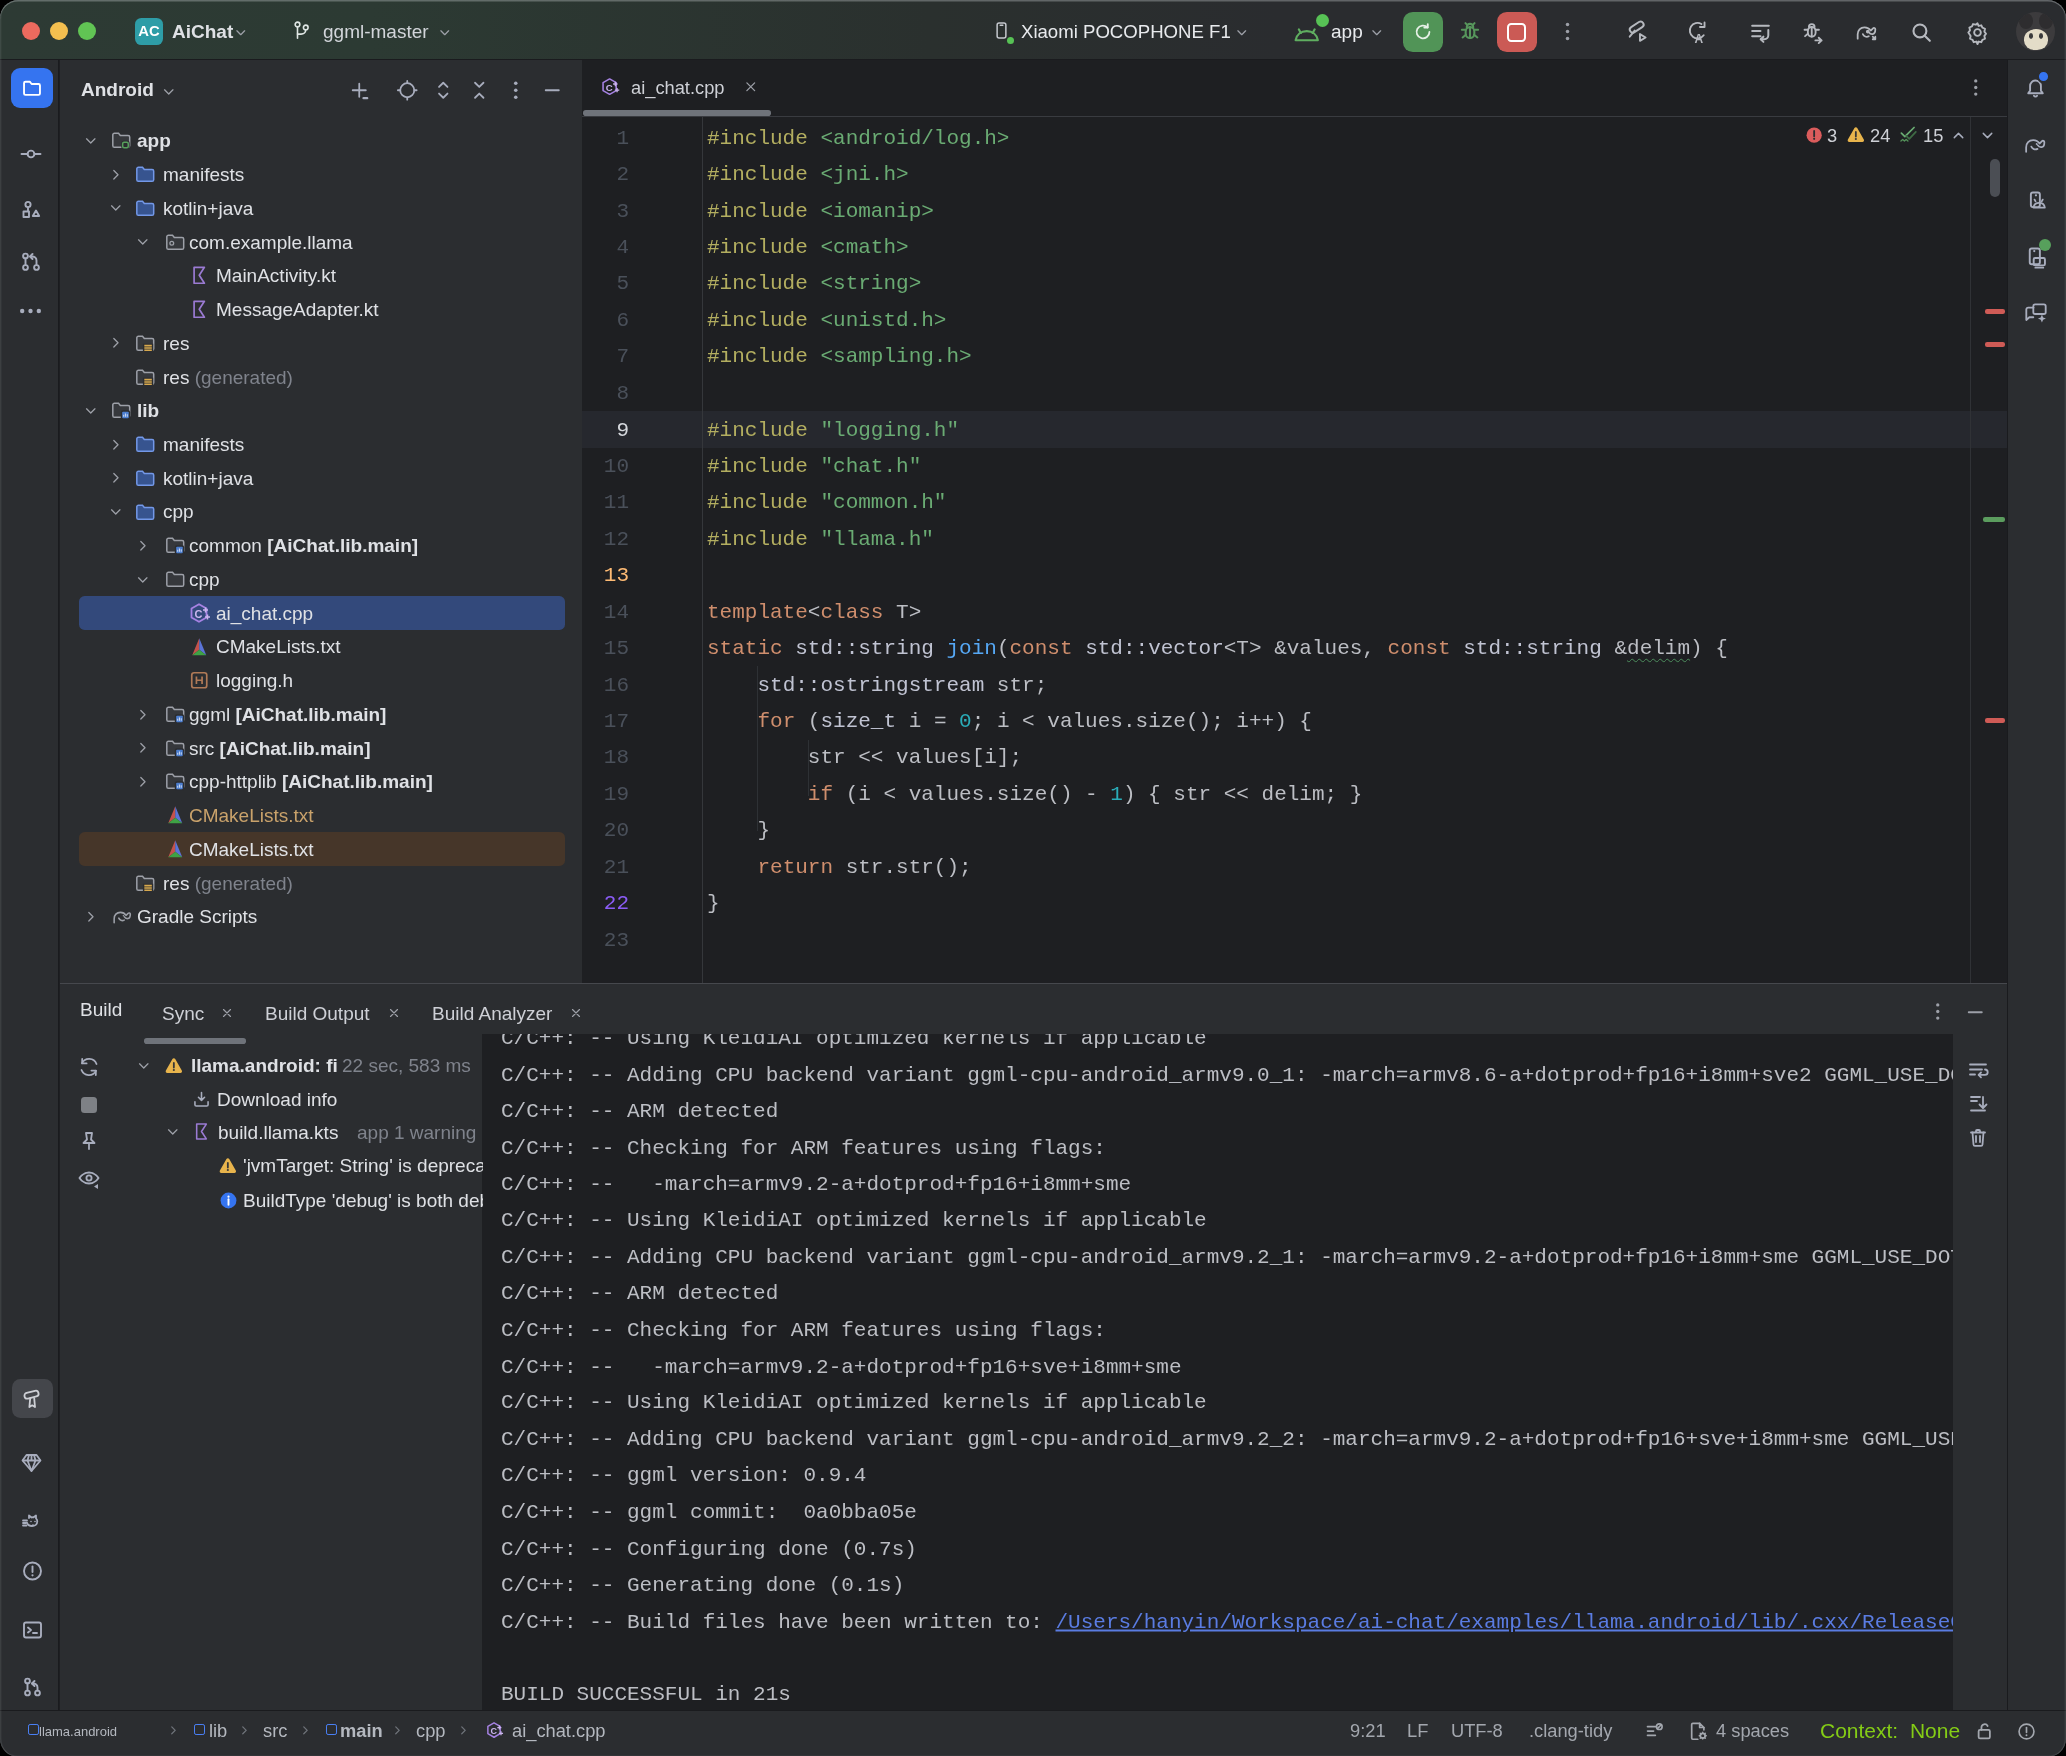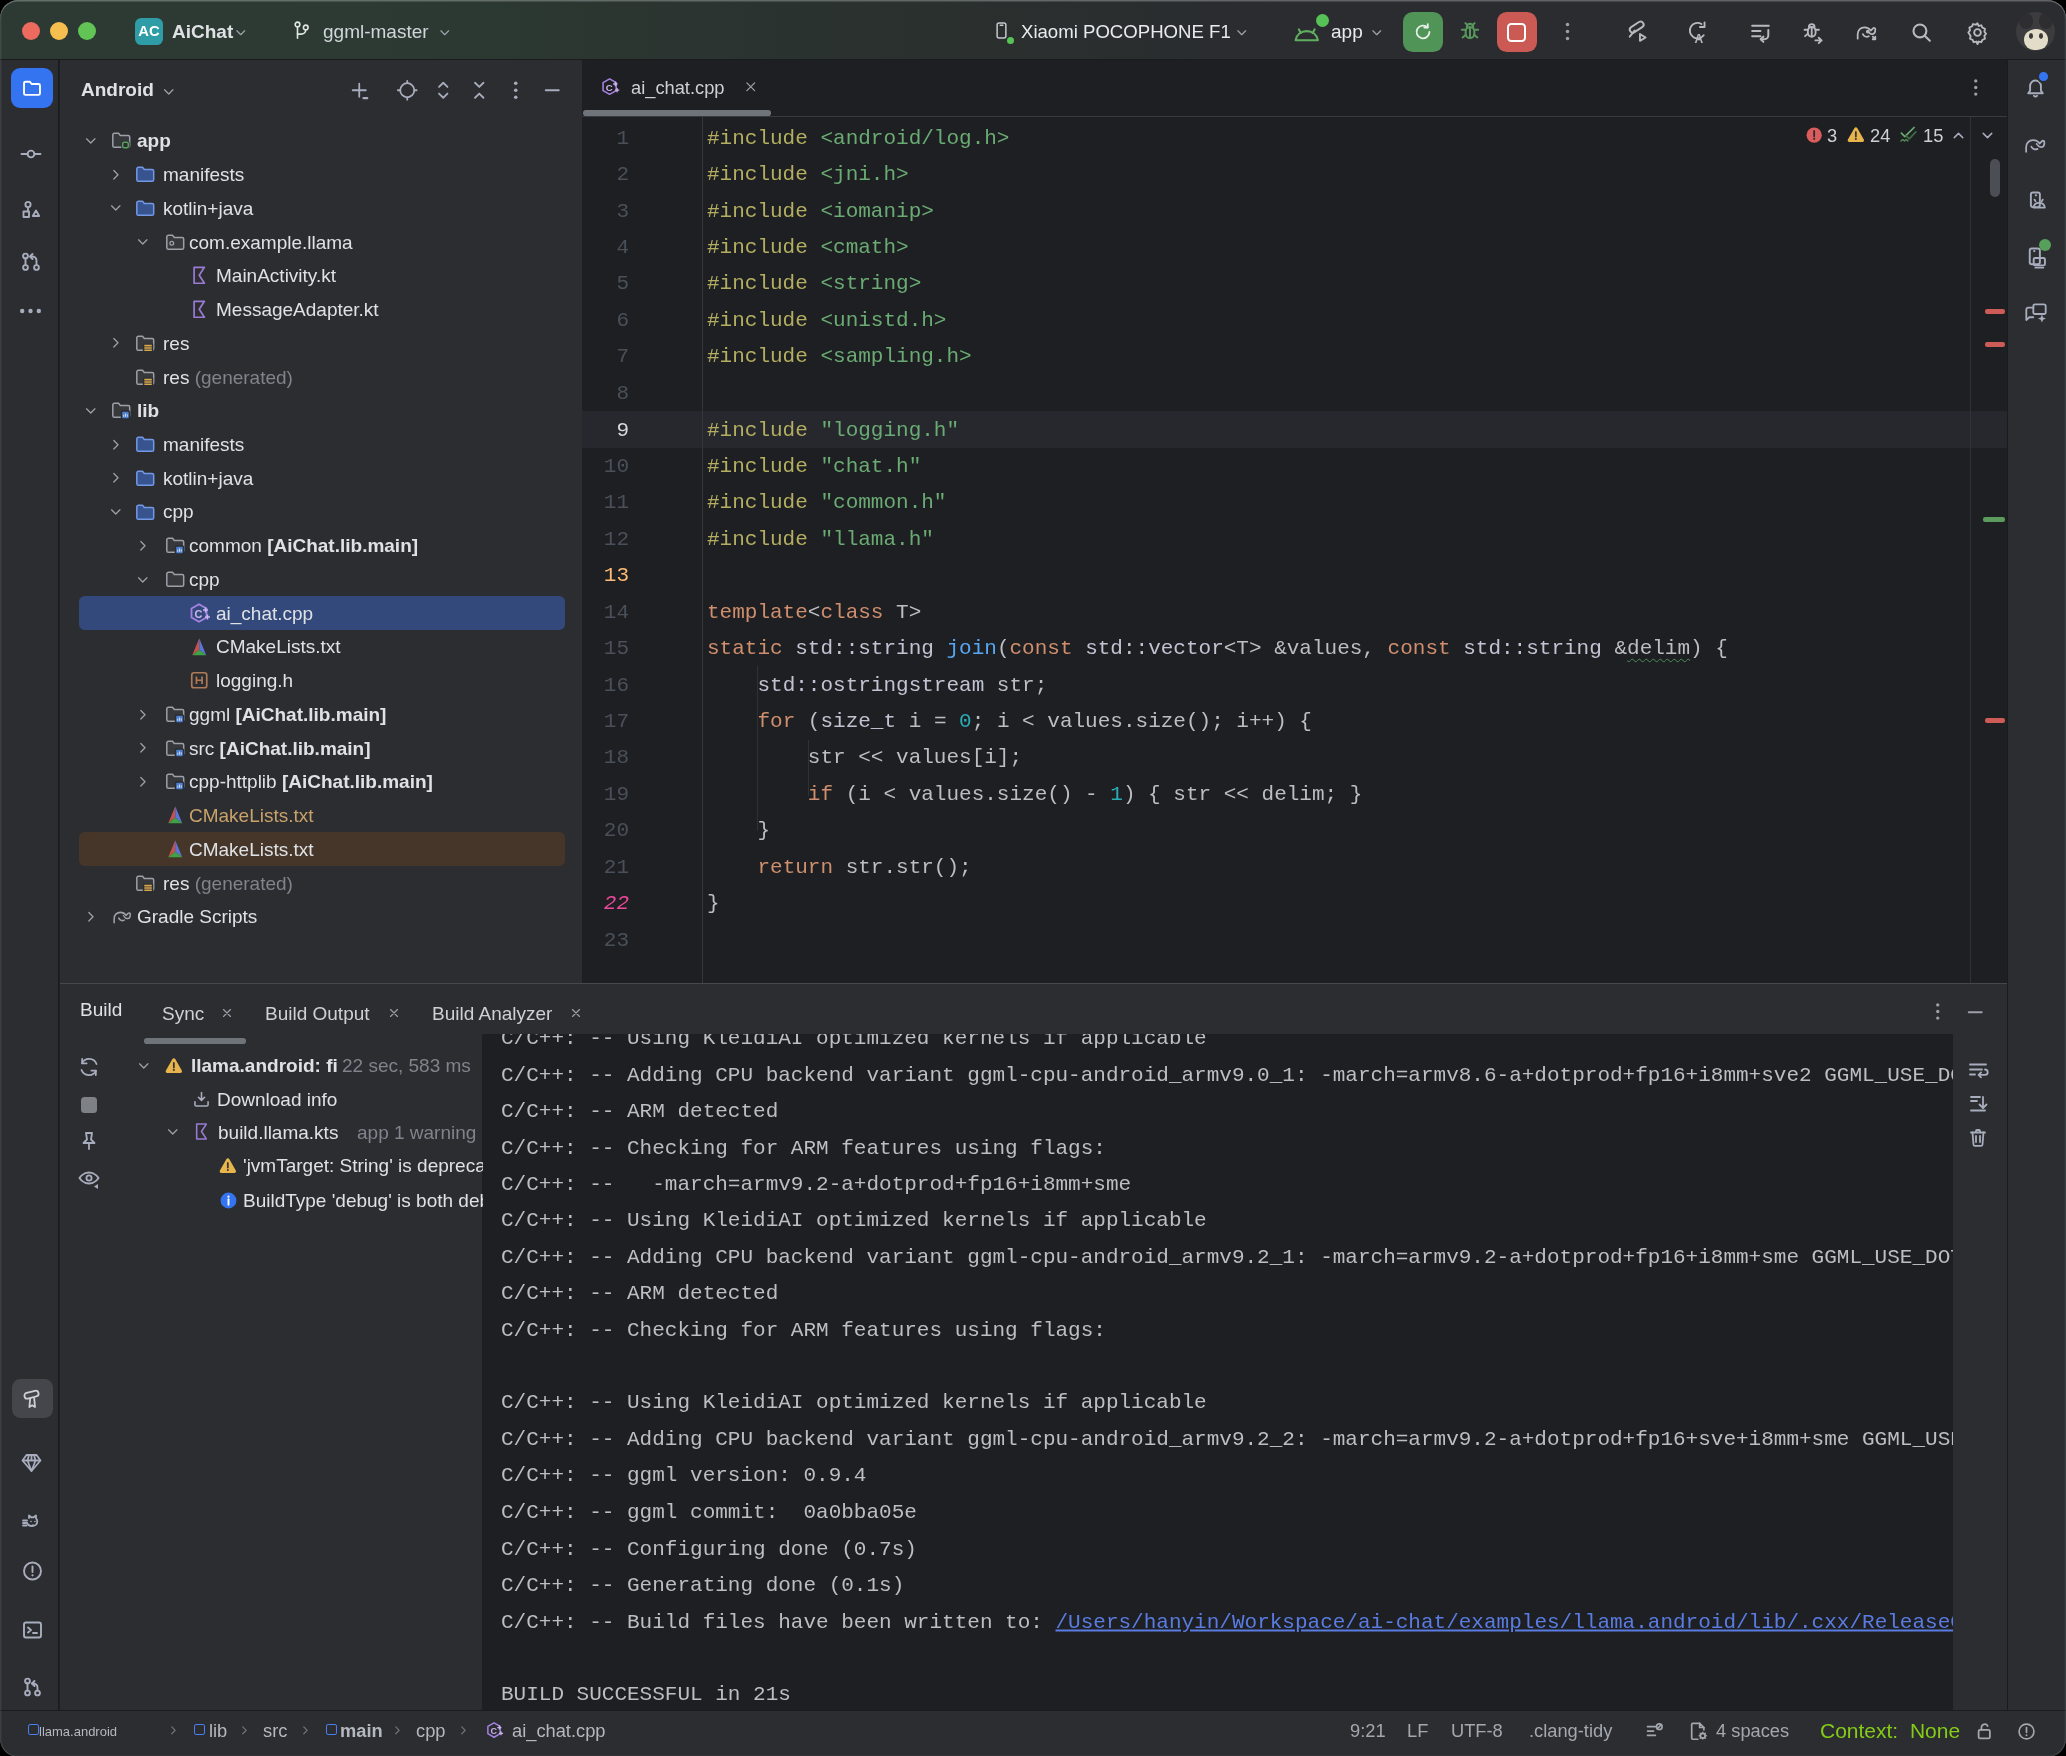--- a/index.html
+++ b/index.html
@@ -431,21 +431,21 @@
   <span class="m" style="right:1437px;top:539px;color:#4a505a;position:absolute;">12</span>
   <span class="m" style="right:1437px;top:575px;color:#fdba74;position:absolute;">13</span>
   <span class="m" style="right:1437px;top:612px;color:#4a505a;position:absolute;">14</span>
   <span class="m" style="right:1437px;top:648px;color:#4a505a;position:absolute;">15</span>
   <span class="m" style="right:1437px;top:685px;color:#4a505a;position:absolute;">16</span>
   <span class="m" style="right:1437px;top:721px;color:#4a505a;position:absolute;">17</span>
   <span class="m" style="right:1437px;top:757px;color:#4a505a;position:absolute;">18</span>
   <span class="m" style="right:1437px;top:794px;color:#4a505a;position:absolute;">19</span>
   <span class="m" style="right:1437px;top:830px;color:#4a505a;position:absolute;">20</span>
   <span class="m" style="right:1437px;top:867px;color:#4a505a;position:absolute;">21</span>
-  <span class="m" style="right:1437px;top:903px;color:#ec4899;position:absolute;font-style:italic;">22</span>
+  <span class="m" style="right:1437px;top:903px;color:#8b5cf6;position:absolute;">22</span>
   <span class="m" style="right:1437px;top:940px;color:#4a505a;position:absolute;">23</span>
   <span class="m" style="left:707px;top:138px"><span class="dir">#include</span> <span class="str">&lt;android/log.h&gt;</span></span>
   <span class="m" style="left:707px;top:174px"><span class="dir">#include</span> <span class="str">&lt;jni.h&gt;</span></span>
   <span class="m" style="left:707px;top:211px"><span class="dir">#include</span> <span class="str">&lt;iomanip&gt;</span></span>
   <span class="m" style="left:707px;top:247px"><span class="dir">#include</span> <span class="str">&lt;cmath&gt;</span></span>
   <span class="m" style="left:707px;top:283px"><span class="dir">#include</span> <span class="str">&lt;string&gt;</span></span>
   <span class="m" style="left:707px;top:320px"><span class="dir">#include</span> <span class="str">&lt;unistd.h&gt;</span></span>
   <span class="m" style="left:707px;top:356px"><span class="dir">#include</span> <span class="str">&lt;sampling.h&gt;</span></span>
   <span class="m" style="left:707px;top:430px"><span class="dir">#include</span> <span class="str">"logging.h"</span></span>
   <span class="m" style="left:707px;top:466px"><span class="dir">#include</span> <span class="str">"chat.h"</span></span>
@@ -591,20 +591,21 @@
   <div class="abs" style="left:482px;top:1034px;width:1471px;height:676px;overflow:hidden;">
     <span class="m" style="left:19px;top:4.2px">C/C++: -- Using KleidiAI optimized kernels if applicable</span>
     <span class="m" style="left:19px;top:41px">C/C++: -- Adding CPU backend variant ggml-cpu-android_armv9.0_1: -march=armv8.6-a+dotprod+fp16+i8mm+sve2 GGML_USE_DOTPROD</span>
     <span class="m" style="left:19px;top:77px">C/C++: -- ARM detected</span>
     <span class="m" style="left:19px;top:114px">C/C++: -- Checking for ARM features using flags:</span>
     <span class="m" style="left:19px;top:150px">C/C++: --   -march=armv9.2-a+dotprod+fp16+i8mm+sme</span>
     <span class="m" style="left:19px;top:186px">C/C++: -- Using KleidiAI optimized kernels if applicable</span>
     <span class="m" style="left:19px;top:223px">C/C++: -- Adding CPU backend variant ggml-cpu-android_armv9.2_1: -march=armv9.2-a+dotprod+fp16+i8mm+sme GGML_USE_DOTPROD</span>
     <span class="m" style="left:19px;top:259px">C/C++: -- ARM detected</span>
     <span class="m" style="left:19px;top:296px">C/C++: -- Checking for ARM features using flags:</span>
+    <span class="m" style="left:19px;top:333px">C/C++: --   -march=armv9.2-a+dotprod+fp16+sve+i8mm+sme</span>
     <span class="m" style="left:19px;top:368px">C/C++: -- Using KleidiAI optimized kernels if applicable</span>
     <span class="m" style="left:19px;top:405px">C/C++: -- Adding CPU backend variant ggml-cpu-android_armv9.2_2: -march=armv9.2-a+dotprod+fp16+sve+i8mm+sme GGML_USE_DOTPROD</span>
     <span class="m" style="left:19px;top:441px">C/C++: -- ggml version: 0.9.4</span>
     <span class="m" style="left:19px;top:478px">C/C++: -- ggml commit:  0a0bba05e</span>
     <span class="m" style="left:19px;top:515px">C/C++: -- Configuring done (0.7s)</span>
     <span class="m" style="left:19px;top:551px">C/C++: -- Generating done (0.1s)</span>
     <span class="m" style="left:19px;top:588px">C/C++: -- Build files have been written to: <span style="color:#5a7ce2;text-decoration:underline;">/Users/hanyin/Workspace/ai-chat/examples/llama.android/lib/.cxx/ReleaseGithub</span></span>
     <span class="m" style="left:19px;top:660px">BUILD SUCCESSFUL in 21s</span>
   </div>
 

